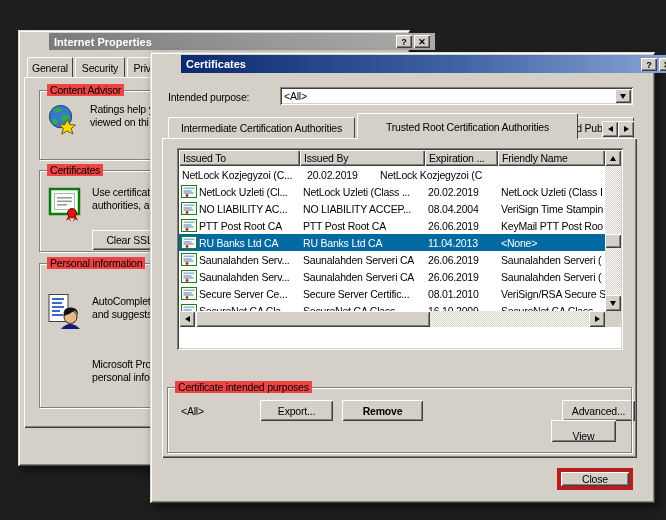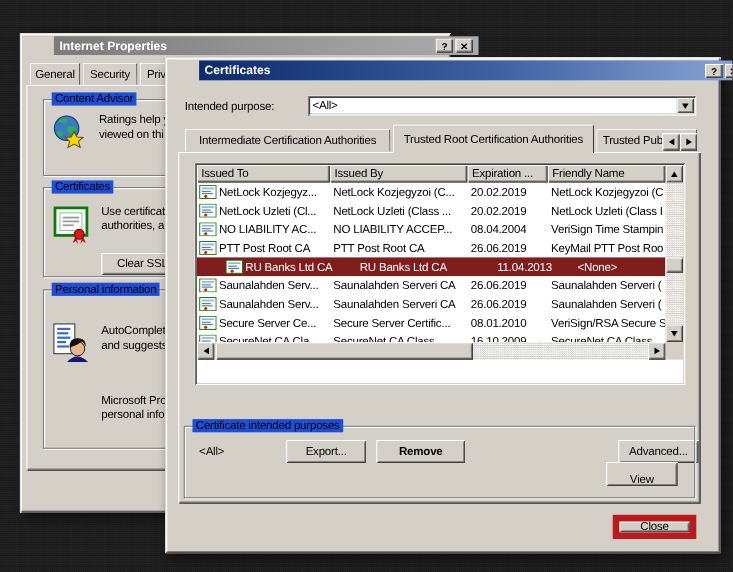--- a/index.html
+++ b/index.html
@@ -23,47 +23,47 @@
   .titlebar.inactive { background:linear-gradient(90deg,#7b7b7b 0%,#9a9a9a 60%,#ababab 100%); }
   .tb-btn {
     position:absolute; top:2px; width:16px; height:13px; background:#d4d0c8; color:#000;
     font-weight:bold; font-size:9px; letter-spacing:0; display:flex; align-items:center; justify-content:center;
     box-shadow: inset 1px 1px 0 #fff, inset -1px -1px 0 #404040, inset -2px -2px 0 #808080;
   }
   .bevel-btn {
     position:absolute; background:#d4d0c8; display:flex; align-items:center; justify-content:center;
     box-shadow: inset 1px 1px 0 #fff, inset -1px -1px 0 #404040, inset 2px 2px 0 #d4d0c8, inset -2px -2px 0 #808080;
   }
-  .default-btn { border:6px solid #b91c1c; }
+  .default-btn { border:4px solid #b91c1c; }
   .sunken {
     background:#fff;
     box-shadow: inset 1px 1px 0 #808080, inset -1px -1px 0 #fff, inset 2px 2px 0 #404040, inset -2px -2px 0 #d4d0c8;
   }
   .tab {
     position:absolute; background:#d4d0c8; display:flex; align-items:center; justify-content:center;
     border-top:1px solid #fff; border-left:1px solid #fff; border-right:1px solid #404040;
     border-radius:2px 2px 0 0; overflow:hidden; white-space:nowrap;
   }
   .tabpage {
     position:absolute; background:#d4d0c8;
     box-shadow: inset 1px 1px 0 #fff, inset -1px -1px 0 #404040, inset -2px -2px 0 #808080;
   }
   .groupbox { position:absolute; border:1px solid #808080; box-shadow: inset 1px 1px 0 #fff, 1px 1px 0 #fff; }
-  .gb-label { position:absolute; top:-7px; left:7px; background:#1d4ed8; padding:0 3px; white-space:nowrap; }
+  .gb-label { position:absolute; top:-7px; left:7px; background:#ef4444; padding:0 3px; white-space:nowrap; }
   .txt { position:absolute; white-space:nowrap; }
   
   .lv-inner { position:absolute; left:2px; top:2px; right:2px; bottom:2px; background:#fff; overflow:hidden; }
   .hdr { position:absolute; left:0; top:0; height:16px; display:flex; }
   .hdr-cell {
     background:#d4d0c8; display:flex; align-items:center; padding-left:4px; overflow:hidden; white-space:nowrap;
     box-shadow: inset 1px 1px 0 #fff, inset -1px -1px 0 #404040, inset -2px -2px 0 #808080;
   }
   .rows { position:absolute; left:0; top:16px; width:426px; height:145px; overflow:hidden; }
   .row { display:flex; height:17px; align-items:center; white-space:nowrap; }
-  .row.selected { background:#7f1d1d; color:#fff;padding-left:24px; }
+  .row.selected { background:#0369a1; color:#fff; }
   .cell { overflow:hidden; padding-left:3px; flex-shrink:0; }
   .c1 { width:121px; display:flex; align-items:center; gap:2px; padding-left:2px; }
   .c2 { width:125px; } .c3 { width:73px; } .c4 { width:107px; }
   .trough { background:repeating-conic-gradient(#fff 0% 25%, #d4d0c8 0% 50%) 0 0/2px 2px; }
   .tri { width:0; height:0; }
   .tri-up    { border-left:3px solid transparent; border-right:3px solid transparent; border-bottom:5px solid #000; }
   .tri-down  { border-left:3px solid transparent; border-right:3px solid transparent; border-top:5px solid #000; }
   .tri-left  { border-top:3px solid transparent; border-bottom:3px solid transparent; border-right:5px solid #000; }
   .tri-right { border-top:3px solid transparent; border-bottom:3px solid transparent; border-left:5px solid #000; }
   svg { display:block; }
@@ -169,21 +169,21 @@
     <div class="sunken" style="position:absolute; left:130px; top:35px; width:353px; height:18px;">
       <span class="txt" style="left:4px; top:3px;">&lt;All&gt;</span>
       <div class="bevel-btn" style="right:2px; top:2px; width:16px; height:14px;">
         <span class="tri tri-down"></span>
       </div>
     </div>
 
     <div class="tab" style="left:18px; top:65px; width:187px; height:21px;">
       <span>Intermediate Certification Authorities</span>
     </div>
-    <div class="tab" style="left:207px; top:61px; width:183px; height:26px; z-index:5;">
+    <div class="tab" style="left:207px; top:61px; width:221px; height:26px; z-index:5;">
       <span>Trusted Root Certification Authorities</span>
     </div>
     <div class="tab" style="left:392px; top:65px; width:92px; height:21px; justify-content:flex-start; padding-left:5px;">
       <span>Trusted Publ</span>
     </div>
     <div class="bevel-btn" style="left:452px; top:69px; width:16px; height:16px; z-index:6;">
       <span class="tri tri-left"></span>
     </div>
     <div class="bevel-btn" style="left:468px; top:69px; width:16px; height:16px; z-index:6;">
       <span class="tri tri-right"></span>
@@ -204,32 +204,20 @@
                 <span>Expiration ...</span>
               </div>
             <div class="hdr-cell" style="width:107px;">
                 <span>Friendly Name</span>
               </div>
           </div>
 
           <div class="rows">
 
           <div class="row">
-                <div class="cell c1">
-                  <span>
-                    <svg width="16" height="13" viewBox="0 0 16 13">
-                      <rect x="0.5" y="0.5" width="15" height="12" fill="#fcfcf4" stroke="#1e7e1e"></rect>
-                      <rect x="2.5" y="2.5" width="11" height="1.5" fill="#8cb8dc"></rect>
-                      <rect x="2.5" y="5.5" width="8" height="1" fill="#4a7ab5"></rect>
-                      <rect x="2.5" y="7.5" width="10" height="1" fill="#4a7ab5"></rect>
-                      <circle cx="6" cy="10.5" r="1.4" fill="#cc2200"></circle>
-                    </svg>
-                  </span>
-                  <span>NetLock Kozjegyz...</span>
-                </div>
                 <div class="cell c2"><span>NetLock Kozjegyzoi (C...</span></div>
                 <div class="cell c3"><span>20.02.2019</span></div>
                 <div class="cell c4"><span>NetLock Kozjegyzoi (C</span></div>
               </div>
               <div class="row">
                 <div class="cell c1">
                   <span>
                     <svg width="16" height="13" viewBox="0 0 16 13">
                       <rect x="0.5" y="0.5" width="15" height="12" fill="#fcfcf4" stroke="#1e7e1e"></rect>
                       <rect x="2.5" y="2.5" width="11" height="1.5" fill="#8cb8dc"></rect>

